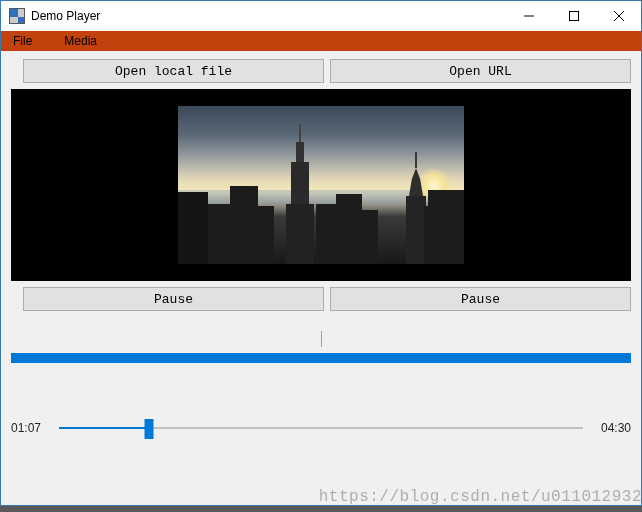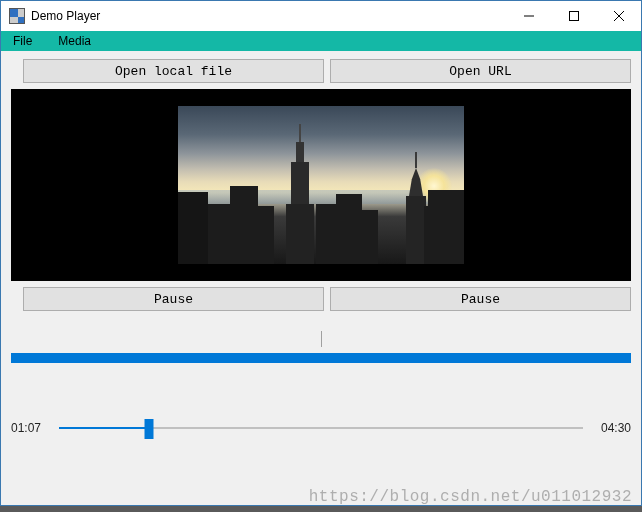--- a/index.html
+++ b/index.html
@@ -9,21 +9,21 @@
     font-size: 12px;
     background: #5a5a5a;
     width: 642px;
     height: 512px;
     overflow: hidden;
     position: relative;
   }
   .window {
     width: 642px;
     height: 506px;
-    background: #14b8a6;
+    background: #c2410c;
     border: 1px solid #3a78b0;
     display: flex;
     flex-direction: column;
   }
   
   .titlebar {
     height: 30px;
     background: #ffffff;
     display: flex;
     align-items: center;
@@ -55,21 +55,21 @@
     color: #000;
   }
   .winbtn svg { width: 10px; height: 10px; }
 
   
   .menubar {
     height: 20px;
     display: flex;
     align-items: center;
     padding: 0 4px;
-    gap: 10px;
+    gap: 16px;
   }
   .menuitem {
     padding: 2px 8px;
     font-size: 12px;
   }
 
   
   .client {
     flex: 1;
     background: #f0f0f0;
@@ -205,21 +205,21 @@
   }
   .seek-thumb {
     position:absolute; top:1px;
     width:9px; height:20px;
     background:#0078d7;
     transform: translateX(-50%);
   }
 
   .watermark {
     position: fixed;
-    right: 10px;
+    right: 0;
     bottom: 6px;
     font-family: "Courier New", monospace;
     font-size: 16px;
     color: rgba(120,120,120,0.55);
     letter-spacing: 0.5px;
     pointer-events: none;
   }
 </style>
 </head>
 <body>

